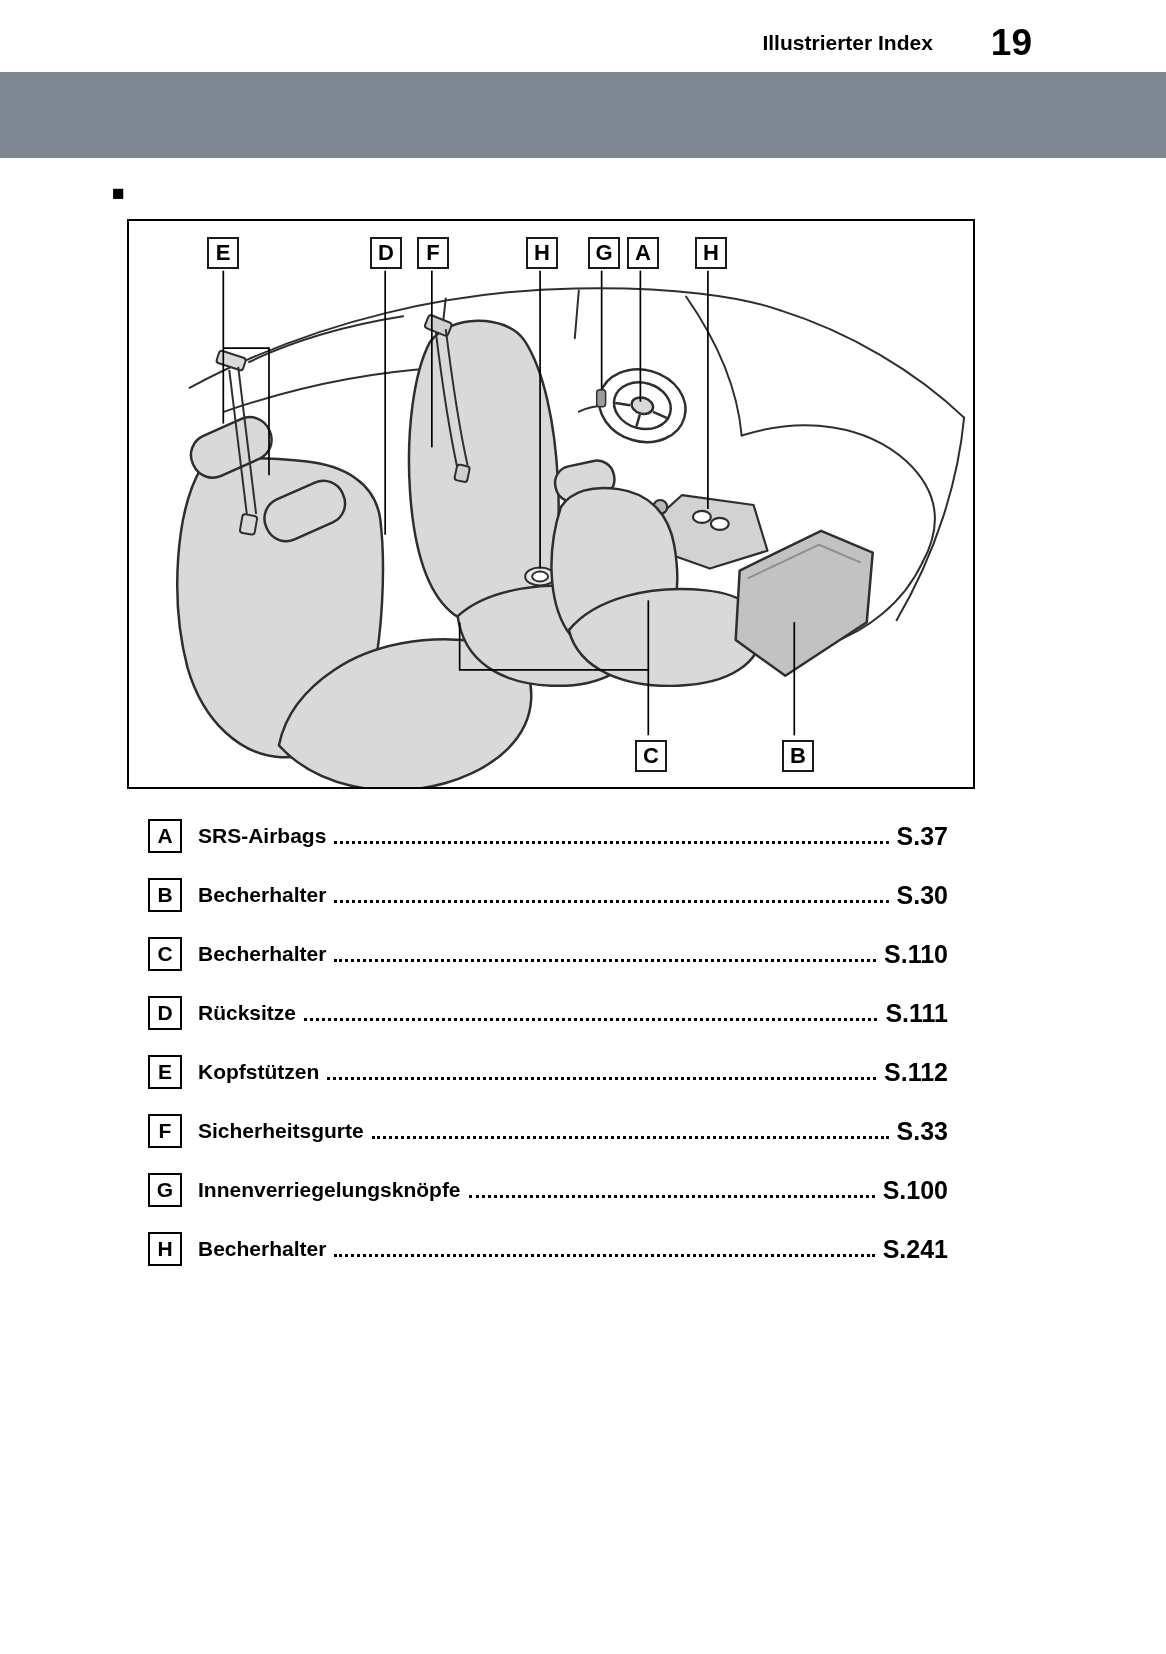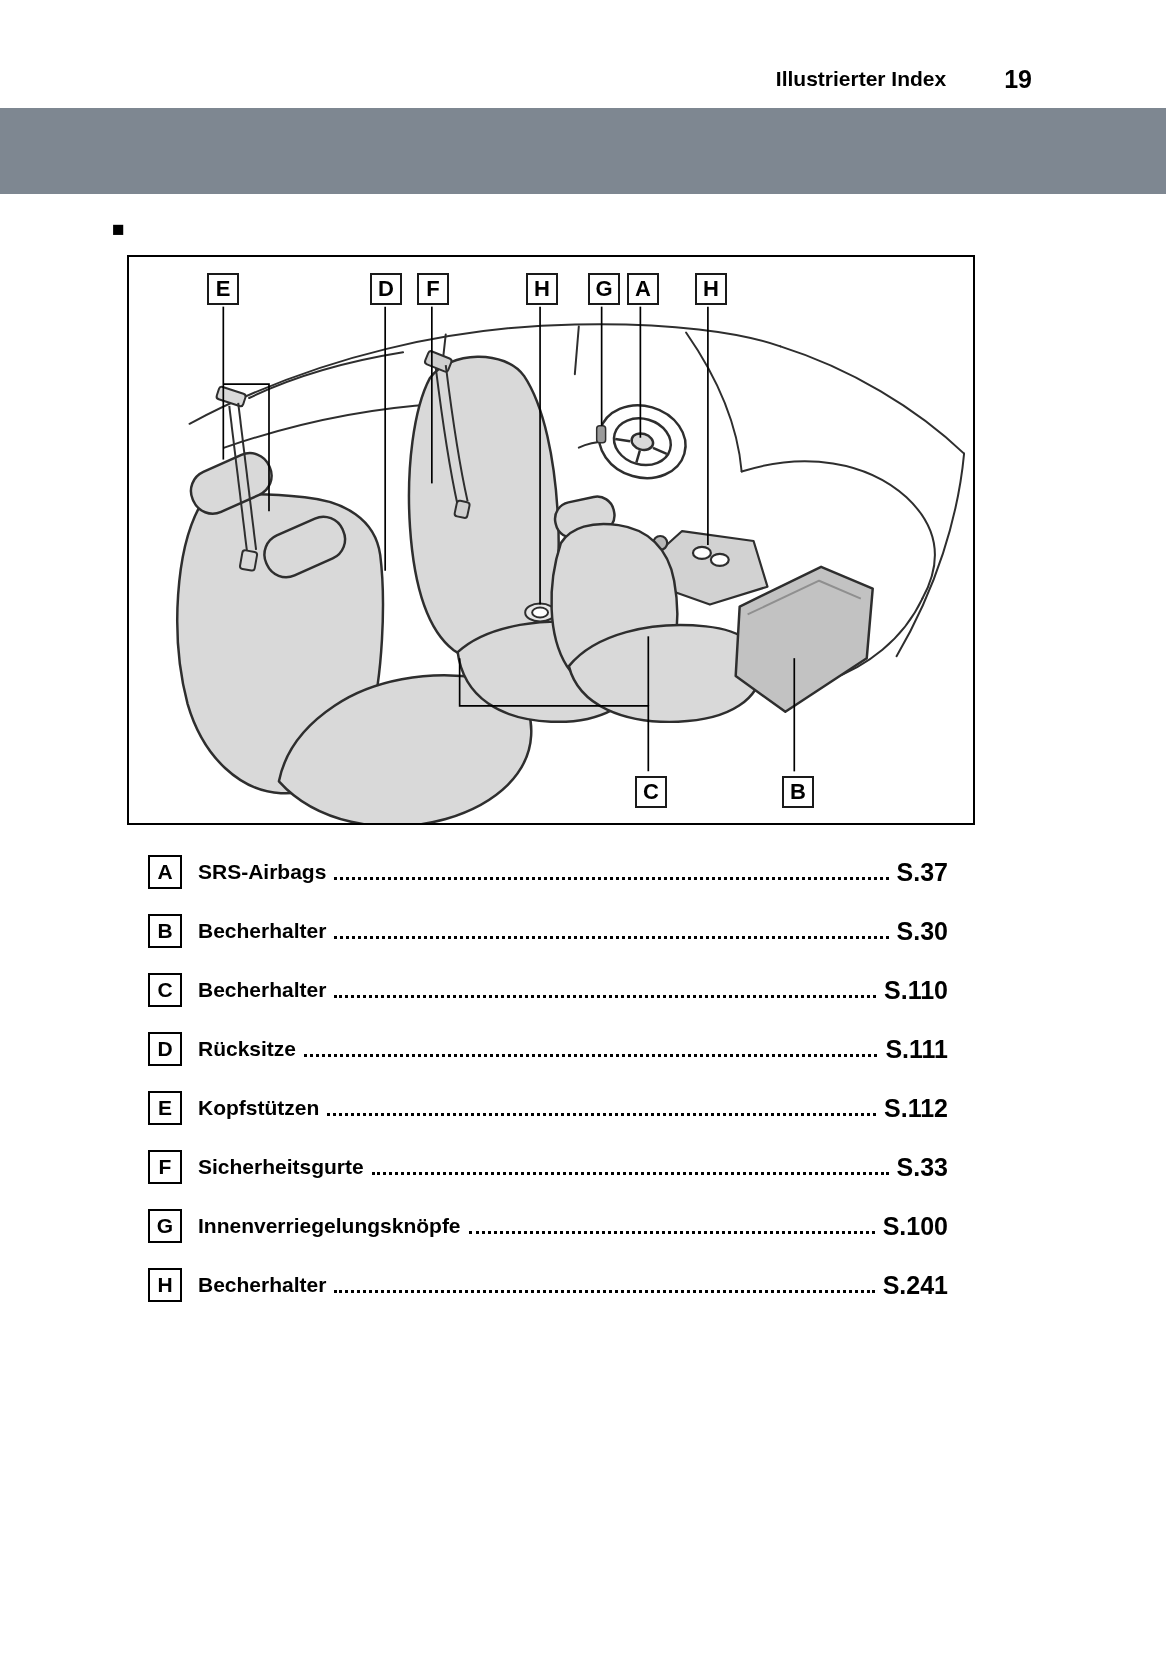--- a/index.html
+++ b/index.html
@@ -12,24 +12,23 @@
     position: relative;
     overflow: hidden;
   }
   .topbar {
     height: 72px;
     display: flex;
     justify-content: flex-end;
     align-items: center;
     gap: 58px;
     padding: 14px 134px 0 0;
-    margin-top: 36px;
   }
   .header-title { font-size: 21px; font-weight: bold; }
-  .page-number  { font-size: 25px; font-weight: bold; }
+  .page-number  { font-size: 37px; font-weight: bold; }
   .gray-band { height: 86px; background: #7e8791; width: 100%; }
 
   .section-title {
     margin: 24px 0 0 112px;
     font-size: 26px;
     font-weight: bold;
     display: flex;
     align-items: center;
     gap: 3px;
   }

